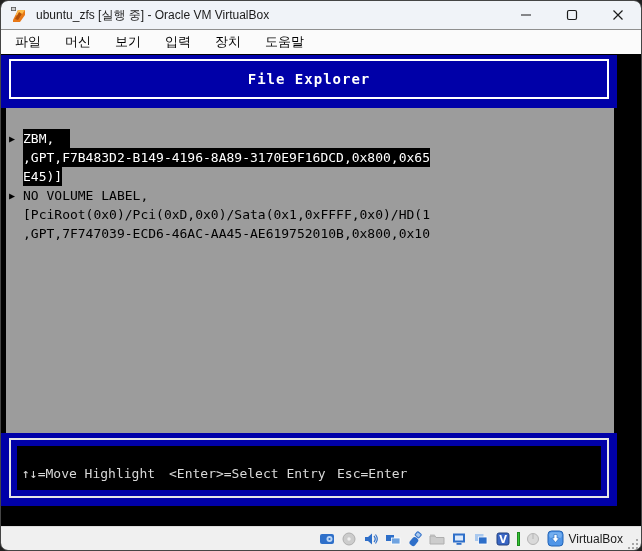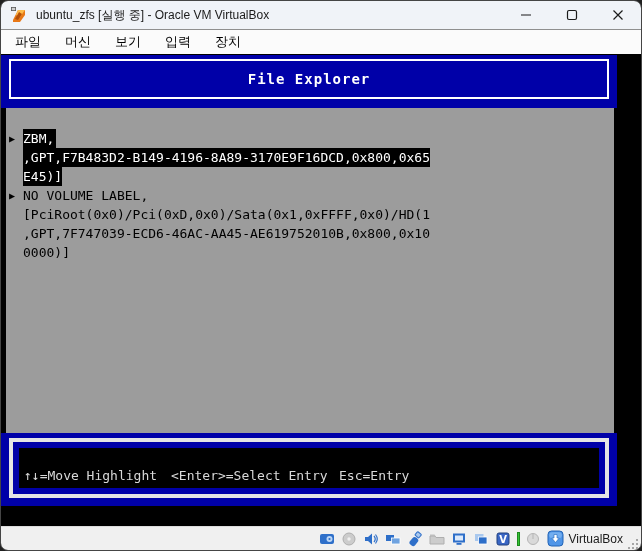--- a/index.html
+++ b/index.html
@@ -44,25 +44,25 @@
     position:absolute; top:53px; left:5px; right:3px; height:325px;
     background:#9c9c9c; overflow:hidden;
   }
   .entries { position:absolute; top:21px; left:0; right:0; }
   .entry { position:relative; padding-left:17px; font-size:13px; line-height:19px; color:#000; }
   .arrow {
     position:absolute; left:3px; top:3px; font-size:10px; color:#000; line-height:13px;
   }
   .line { display:inline-block; min-height:19px; white-space:pre; }
   .entry.hl .line { background:#000; color:#fff; }
-  .entry.hl .row:first-of-type .line { padding-right:2px; }
+  .entry.hl .row:first-of-type .line { padding-right:16px; }
   .efi-footer { position:absolute; top:378px; left:0; width:100%; height:73px; background:#0000a8; }
   .efi-footer-box {
     position:absolute; top:5px; left:8px; right:8px; height:60px;
-    border:4px solid #e5e5e5;
+    border:2px solid #e5e5e5;
   }
   .efi-footer-black {
     position:absolute; top:6px; bottom:6px; left:6px; right:6px;
     background:#000;
   }
   .help-item {
     position:absolute; top:20px; font-size:13px; color:#d8d8d8; white-space:pre;
   }
   .help-move { left:5px; }
   .help-select { left:152px; }
@@ -113,20 +113,21 @@
       </button>
     </div>
   </div>
 
   <div class="menubar">
     <span class="mitem">파일</span>
     <span class="mitem">머신</span>
     <span class="mitem">보기</span>
     <span class="mitem">입력</span>
     <span class="mitem">장치</span>
+    <span class="mitem">도움말</span>
   </div>
 
   <div class="vmscreen">
 
     <div class="efi-header">
       <div class="efi-header-box">
         <span class="efi-title">File Explorer</span>
       </div>
     </div>
 
@@ -138,32 +139,31 @@
           <div class="row"><span class="line">ZBM,</span></div>
           <div class="row"><span class="line">,GPT,F7B483D2-B149-4196-8A89-3170E9F16DCD,0x800,0x65</span></div>
           <div class="row"><span class="line">E45)]</span></div>
         </div>
 
         <div class="entry">
           <span class="arrow">▶</span>
           <div class="row"><span class="line">NO VOLUME LABEL,</span></div>
           <div class="row"><span class="line">[PciRoot(0x0)/Pci(0xD,0x0)/Sata(0x1,0xFFFF,0x0)/HD(1</span></div>
           <div class="row"><span class="line">,GPT,7F747039-ECD6-46AC-AA45-AE619752010B,0x800,0x10</span></div>
-          <div class="row"><span class="line">0000)]</span></div>
         </div>
 
       </div>
     </div>
 
     <div class="efi-footer">
       <div class="efi-footer-box">
         <div class="efi-footer-black">
           <span class="help-item help-move">↑↓=Move Highlight</span>
           <span class="help-item help-select">&lt;Enter&gt;=Select Entry</span>
-          <span class="help-item help-exit">Esc=Entry</span>
+          <span class="help-item help-exit">Esc=Enter</span>
         </div>
       </div>
     </div>
 
   </div>
 
   <div class="statusbar">
     <div class="sicons">
       <span class="sicon">
         <svg width="16" height="16" viewBox="0 0 16 16">

